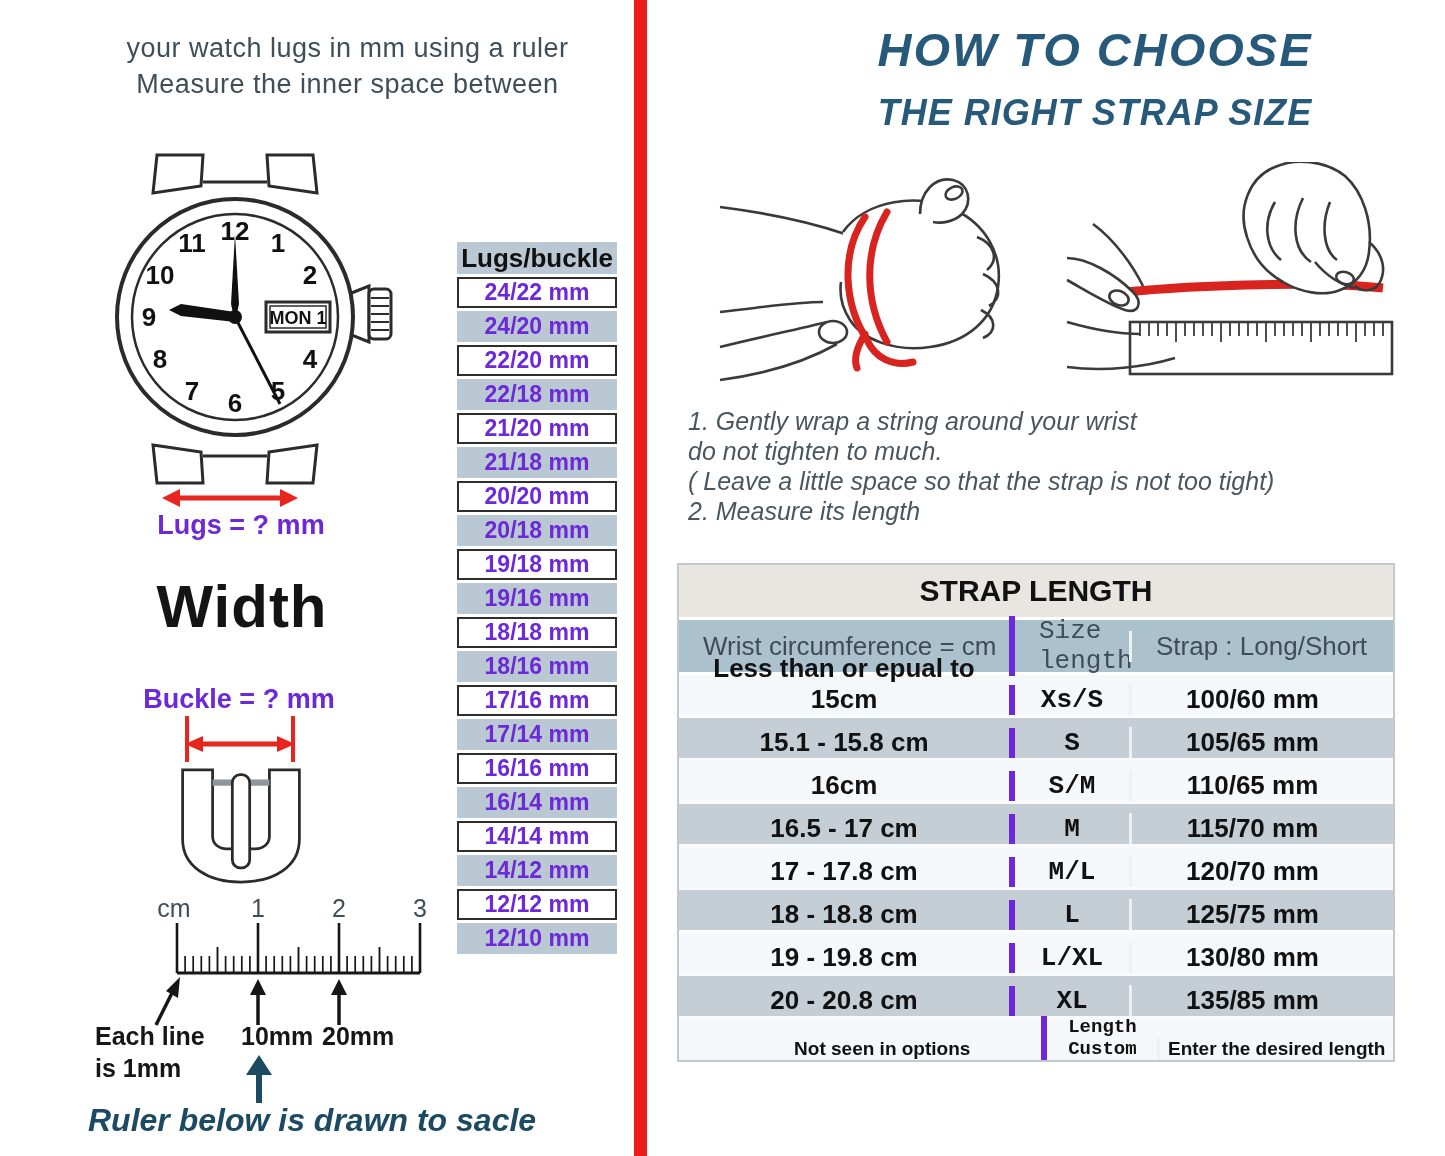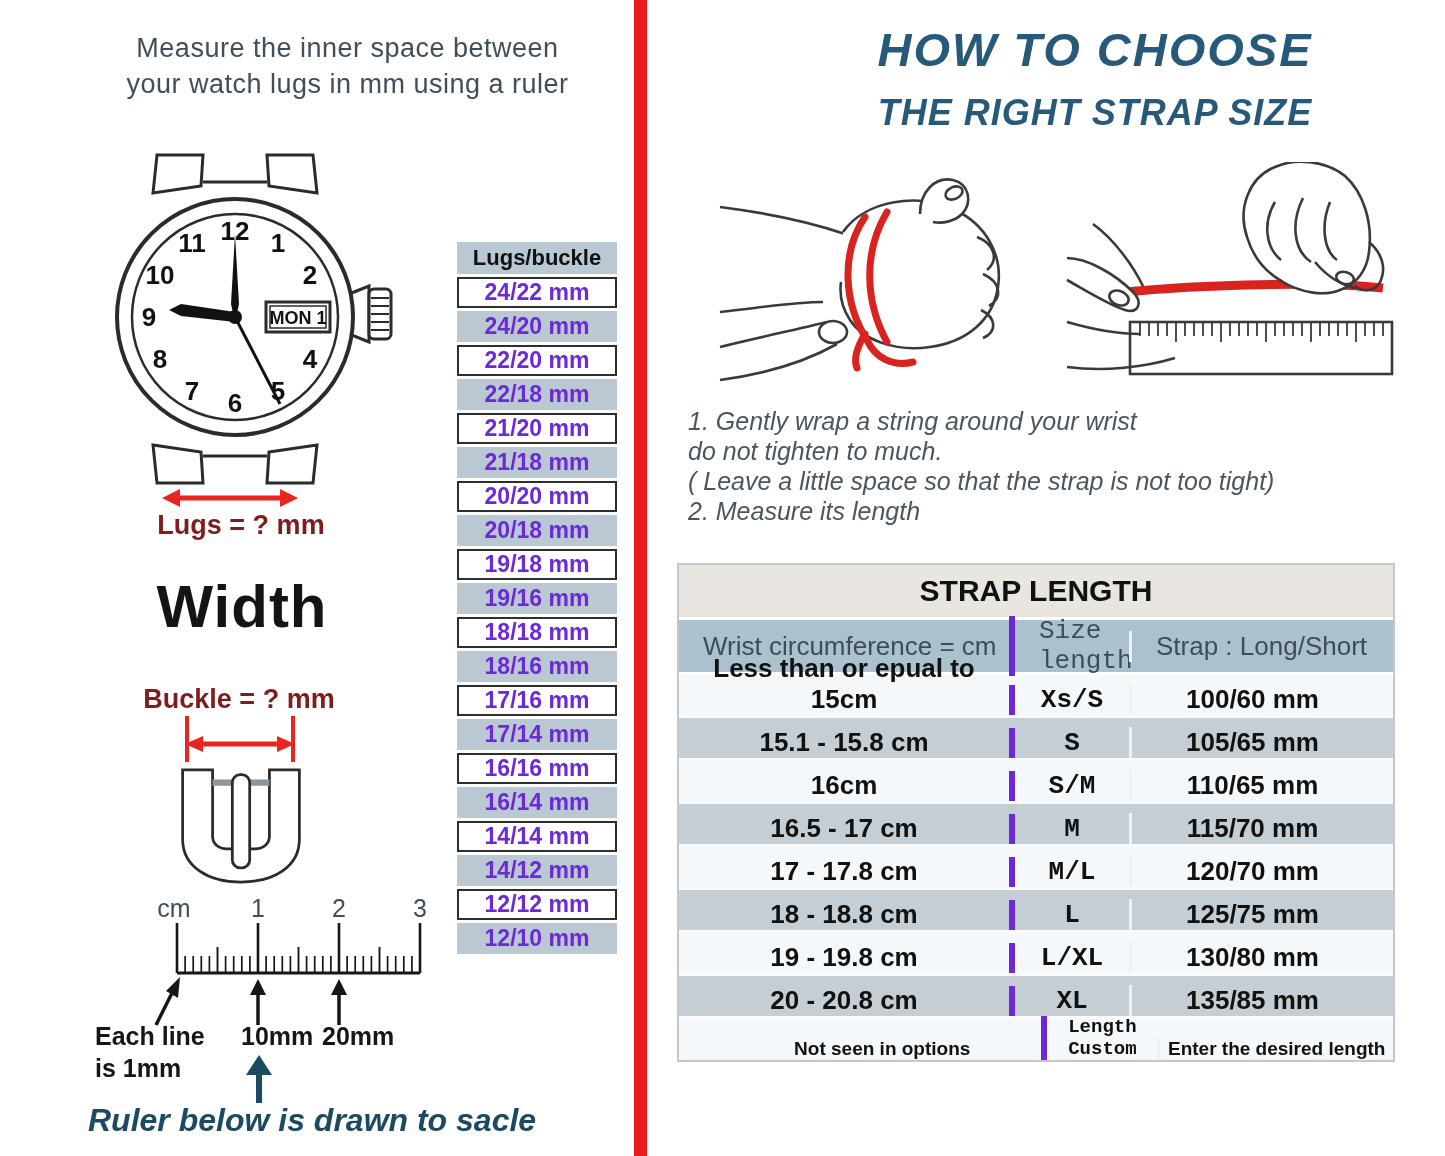--- a/index.html
+++ b/index.html
@@ -3,33 +3,33 @@
 <meta charset="utf-8">
 <style>
   html,body{margin:0;padding:0;background:#fff;}
   .page{position:relative;width:1445px;height:1156px;background:#fff;overflow:hidden;
         font-family:"Liberation Sans",sans-serif;}
   .abs{position:absolute;}
 
   
   .lead-text{left:55px;top:30px;width:585px;text-align:center;color:#3f4e58;
              font-size:27px;line-height:36px;letter-spacing:.5px;}
-  .lugs-label,.buckle-label{color:#7f1d1d;font-weight:bold;font-size:27px;text-align:center;}
+  .lugs-label,.buckle-label{color:#6d28d9;font-weight:bold;font-size:27px;text-align:center;}
   .lugs-label{left:91px;top:510px;width:300px;}
   .width-label{left:102px;top:572px;width:280px;text-align:center;color:#141414;
                font-weight:bold;font-size:60px;letter-spacing:1px;}
   .buckle-label{left:99px;top:684px;width:280px;}
   .ruler-note{color:#161616;font-weight:bold;font-size:25px;}
   .scale-note{left:88px;top:1102px;width:545px;color:#1c4a63;font-weight:bold;
               font-style:italic;font-size:32px;}
 
   
   .lugs-list{left:457px;top:242px;width:160px;}
   .lugs-list .hdr{background:#b9c8d2;height:32px;line-height:32px;text-align:center;
-                  font-weight:bold;font-size:22px;color:#111;margin-bottom:3px;}
+                  font-weight:bold;font-size:26px;color:#111;margin-bottom:3px;}
   .lugs-list .row{height:31px;line-height:31px;text-align:center;font-weight:bold;
                   font-size:23px;color:#6d28d9;margin-bottom:3px;}
   .lugs-list .row.light{background:#fff;border:2px solid #2e2e2e;height:27px;line-height:27px;}
   .lugs-list .row.dark{background:#b9c8d2;}
 
   
   .divider{left:634px;top:0;width:13px;height:1156px;background:#ed1c1c;}
 
   
   .title1{left:745px;top:22px;width:700px;text-align:center;color:#27597a;font-weight:bold;
@@ -58,22 +58,22 @@
 
   svg{display:block;}
   text{font-family:"Liberation Sans",sans-serif;}
 </style>
 </head>
 <body>
 
 <div class="page">
 
   <div class="abs lead-text">
+    <div>your watch lugs in mm using a ruler</div>
     <div>Measure the inner space between</div>
-    <div>your watch lugs in mm using a ruler</div>
   </div>
 
   <svg class="abs" style="left:115px;top:152px;" width="290" height="334" viewBox="0 0 290 334">
 
     <path d="M42,3 L88,3 L86,34 L38,41 Z" fill="#fff" stroke="#2b2b2b" stroke-width="3"></path>
     <path d="M152,3 L198,3 L202,41 L154,34 Z" fill="#fff" stroke="#2b2b2b" stroke-width="3"></path>
     <line x1="88" y1="30" x2="152" y2="30" stroke="#2b2b2b" stroke-width="3"></line>
     <path d="M38,293 L86,300 L88,331 L42,331 Z" fill="#fff" stroke="#2b2b2b" stroke-width="3"></path>
     <path d="M154,300 L202,293 L198,331 L152,331 Z" fill="#fff" stroke="#2b2b2b" stroke-width="3"></path>
     <line x1="88" y1="304" x2="152" y2="304" stroke="#2b2b2b" stroke-width="3"></line>

